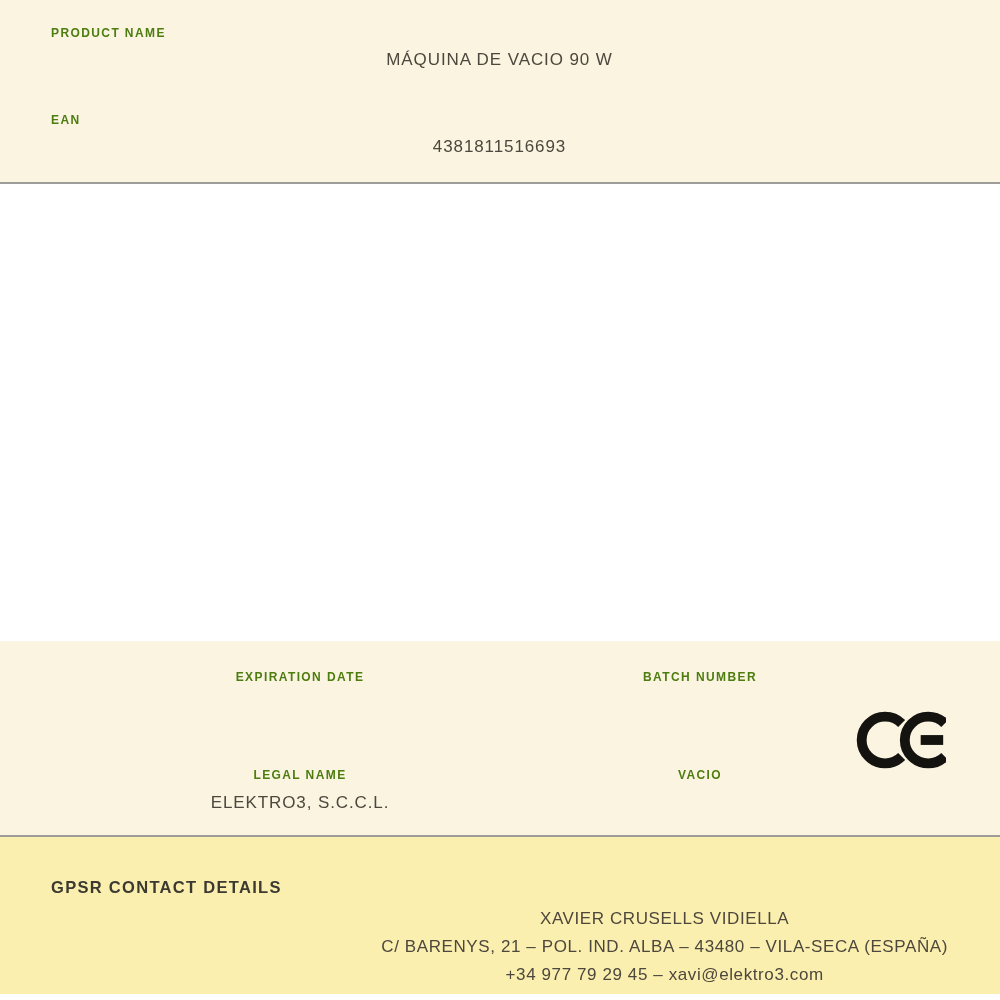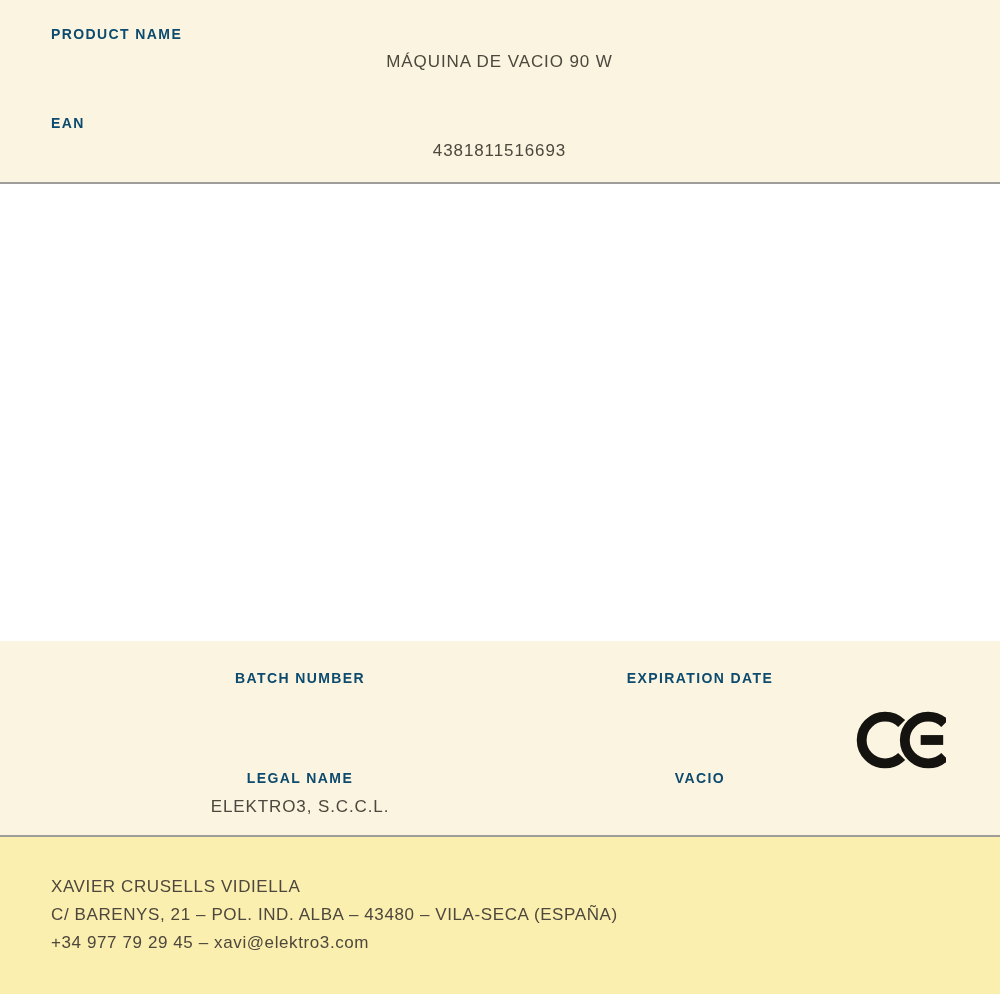--- a/index.html
+++ b/index.html
@@ -13,24 +13,24 @@
   .label-sheet { width: 1000px; height: 1000px; display: flex; flex-direction: column; }
 
   
   .section-top {
     height: 184px;
     background: #faf4e1;
     border-bottom: 2px solid #9e9d99;
     padding: 26px 52px 0 51px;
   }
   .field-label {
-    font-size: 14px;
+    font-size: 12px;
     font-weight: bold;
     letter-spacing: 1.4px;
-    color: #0c4a6e;
+    color: #4d7c0f;
   }
   .field-value {
     font-size: 17px;
     font-weight: normal;
     letter-spacing: 0.9px;
     color: #4d473d;
   }
   .section-top .field-value { margin-top: 10px; text-align: center; }
   .section-top .ean-label { margin-top: 43px; }
 
@@ -76,49 +76,50 @@
     align-items: flex-start;
   }
   .gpsr-label {
     font-size: 16.5px;
     font-weight: bold;
     letter-spacing: 1.3px;
     color: #3c3931;
     line-height: 28px;
   }
   .contact-block {
-    text-align: left;
+    text-align: center;
     font-size: 17px;
     letter-spacing: 0.6px;
     color: #4d473d;
     line-height: 28px;
+    margin-top: 32px;
   }
 </style>
 </head>
 <body>
 
 <div class="label-sheet">
 
   <div class="section-top">
     <div class="field-label">PRODUCT NAME</div>
     <div class="field-value">MÁQUINA DE VACIO 90 W</div>
     <div class="field-label ean-label">EAN</div>
     <div class="field-value">4381811516693</div>
   </div>
 
   <div class="section-middle"></div>
 
   <div class="section-info">
     <div class="info-row info-row-a">
       <div class="info-cell">
-        <div class="field-label">BATCH NUMBER</div>
+        <div class="field-label">EXPIRATION DATE</div>
         <div class="field-value"></div>
       </div>
       <div class="info-cell">
-        <div class="field-label">EXPIRATION DATE</div>
+        <div class="field-label">BATCH NUMBER</div>
         <div class="field-value"></div>
       </div>
     </div>
     <div class="info-row info-row-b">
       <div class="info-cell">
         <div class="field-label">LEGAL NAME</div>
         <div class="field-value">ELEKTRO3, S.C.C.L.</div>
       </div>
       <div class="info-cell">
         <div class="field-label">VACIO</div>
@@ -129,20 +130,21 @@
         <g fill="none" stroke="#15130f" stroke-width="10.5">
           <path d="M 48.7 13.3 A 25 25 0 1 0 48.7 48.7"></path>
           <path d="M 94.7 13.3 A 25 25 0 1 0 94.7 48.7"></path>
           <path d="M 69 31 H 93"></path>
         </g>
       </svg>
     </div>
   </div>
 
   <div class="section-footer">
+    <div class="gpsr-label">GPSR CONTACT DETAILS</div>
     <div class="contact-block">
       <div>XAVIER CRUSELLS VIDIELLA</div>
       <div>C/ BARENYS, 21 – POL. IND. ALBA – 43480 – VILA-SECA (ESPAÑA)</div>
       <div>+34 977 79 29 45 – xavi@elektro3.com</div>
     </div>
   </div>
 
 </div>
 
 </body></html>

